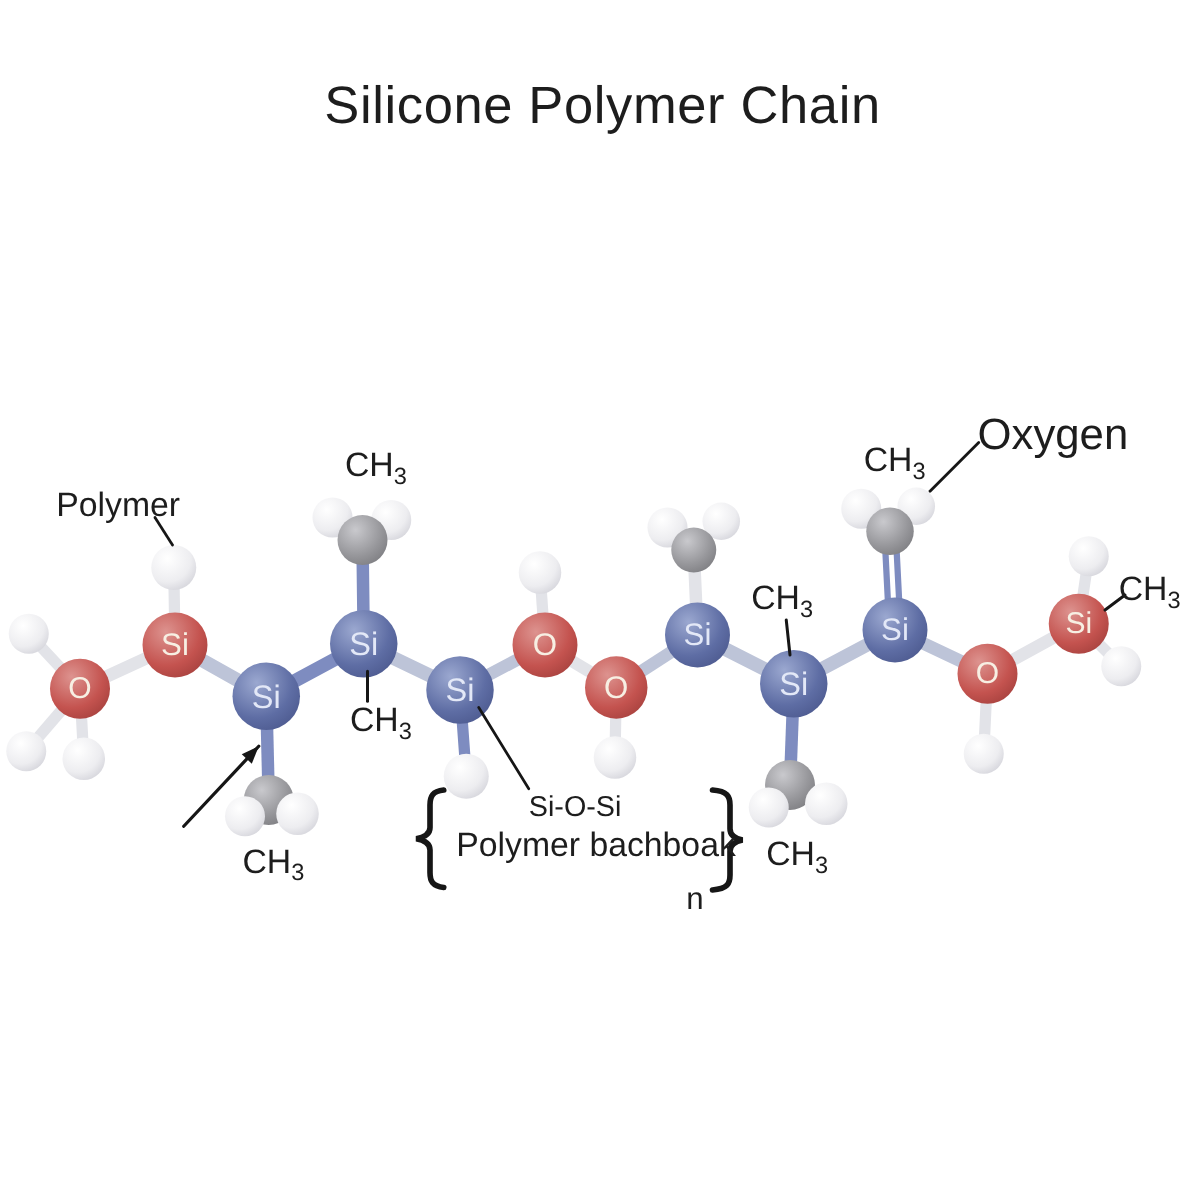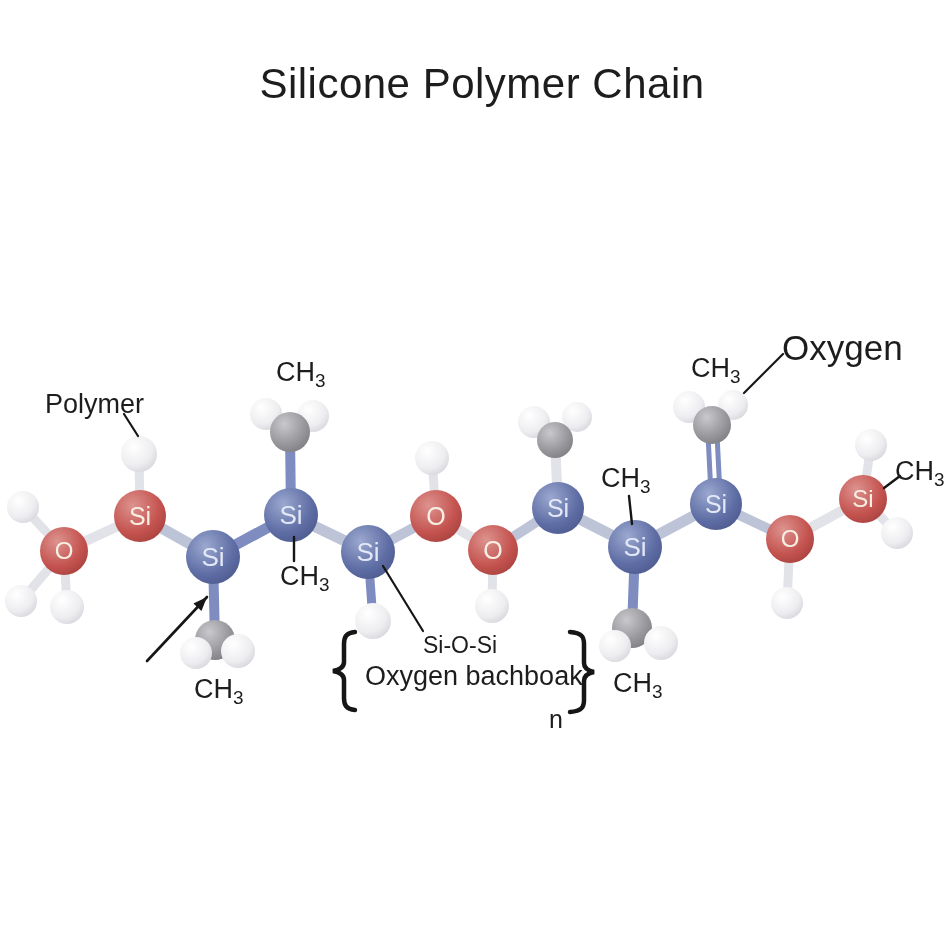--- a/index.html
+++ b/index.html
@@ -135,21 +135,21 @@
              L 584 663
              C 584 669 589 671 594 672
              C 589 673 584 675 584 681
              L 584 700
              C 584 707 582 711 570 712" fill="none" stroke="#161616" stroke-width="4.5" stroke-linecap="round"></path>
     </svg>
   <div class="layer" id="label-layer">
       <div class="lbl" style="left: 45px; top: 391px; font-size: 27px;">Polymer</div>
       <div class="lbl" style="left: 782px; top: 330px; font-size: 35px;">Oxygen</div>
       <div class="lbl" style="left: 423px; top: 634px; font-size: 23px;">Si-O-Si</div>
-      <div class="lbl" style="left: 365px; top: 663px; font-size: 27px;">Oxygen bachboak</div>
+      <div class="lbl" style="left: 365px; top: 663px; font-size: 27px;">Polymer bachboak</div>
       <div class="lbl" style="left: 549px; top: 707px; font-size: 25px;">n</div>
       <div class="lbl" style="left: 276px; top: 359px; font-size: 27px;"><span>CH</span><sub>3</sub></div>
       <div class="lbl" style="left: 280px; top: 563px; font-size: 27px;"><span>CH</span><sub>3</sub></div>
       <div class="lbl" style="left: 194px; top: 676px; font-size: 27px;"><span>CH</span><sub>3</sub></div>
       <div class="lbl" style="left: 601px; top: 465px; font-size: 27px;"><span>CH</span><sub>3</sub></div>
       <div class="lbl" style="left: 691px; top: 355px; font-size: 27px;"><span>CH</span><sub>3</sub></div>
       <div class="lbl" style="left: 895px; top: 458px; font-size: 27px;"><span>CH</span><sub>3</sub></div>
       <div class="lbl" style="left: 613px; top: 670px; font-size: 27px;"><span>CH</span><sub>3</sub></div>
     </div>
 </div>

